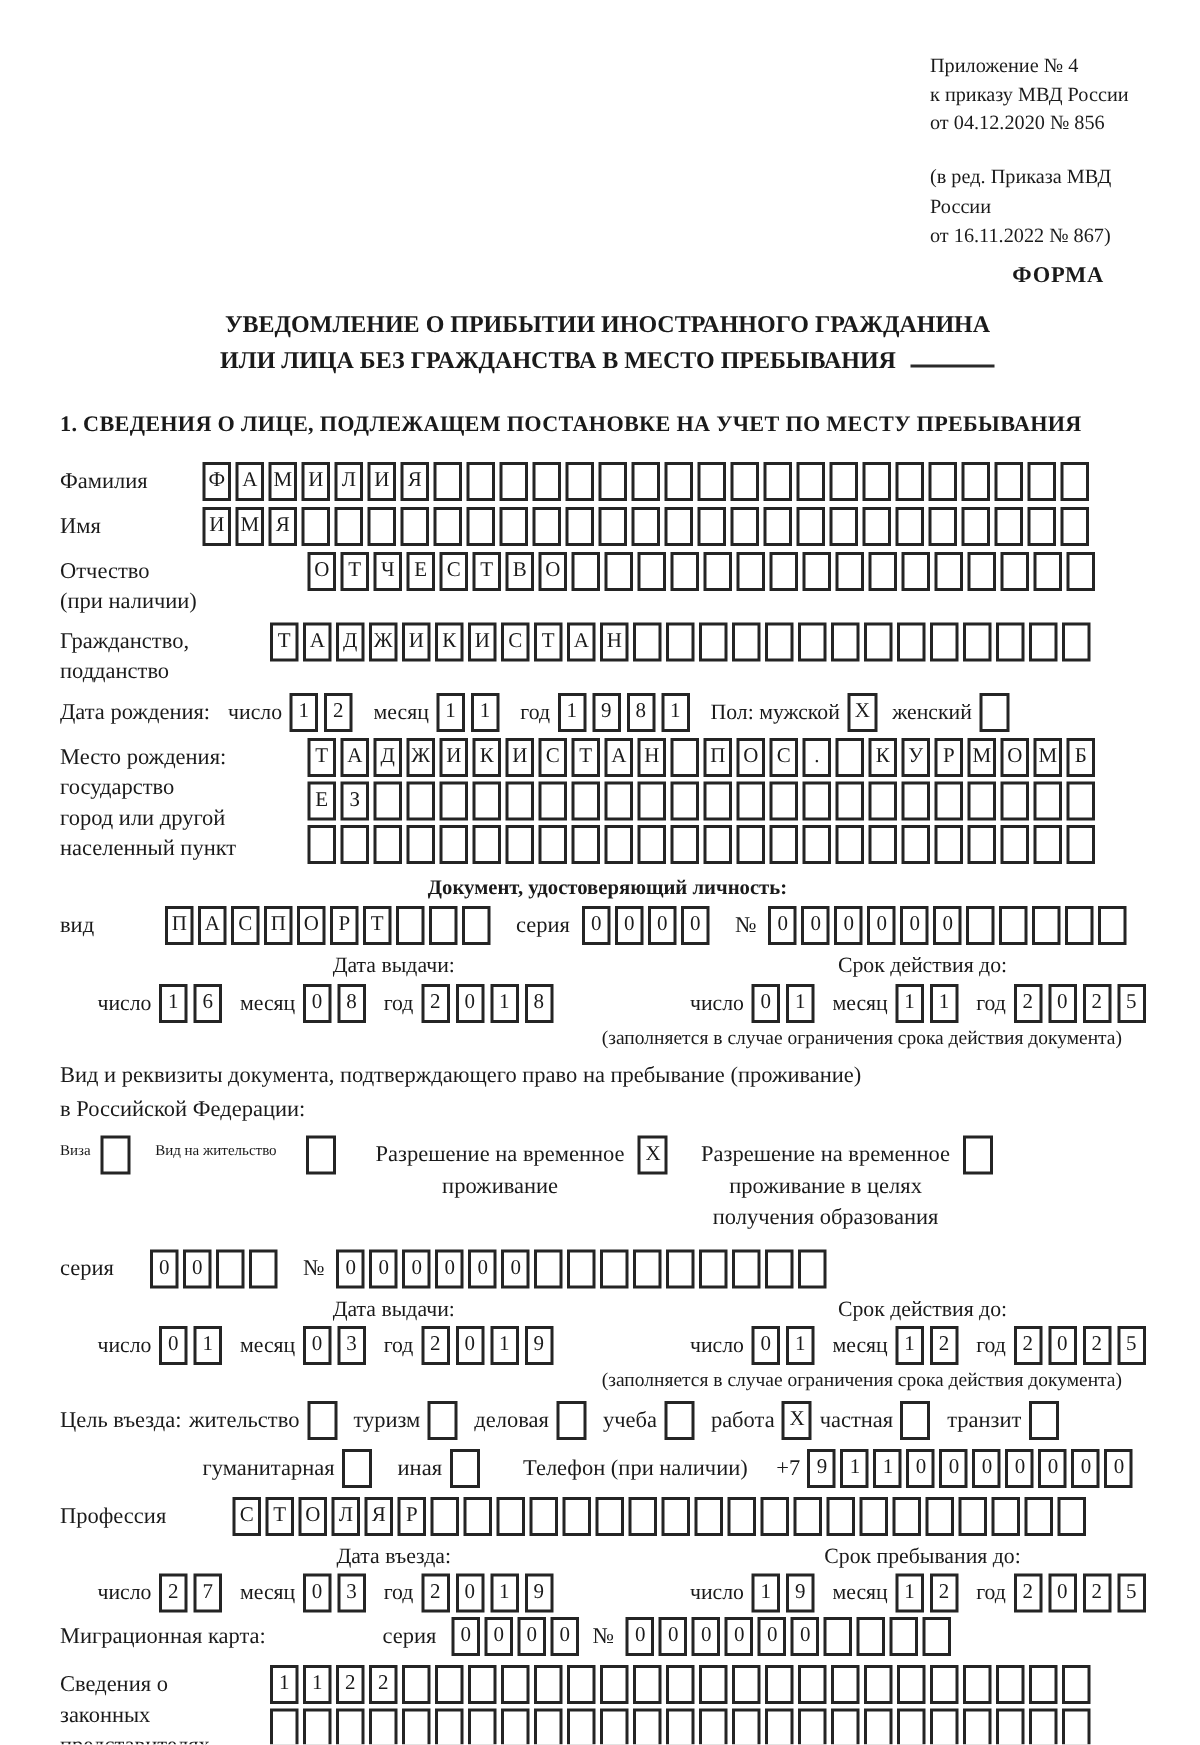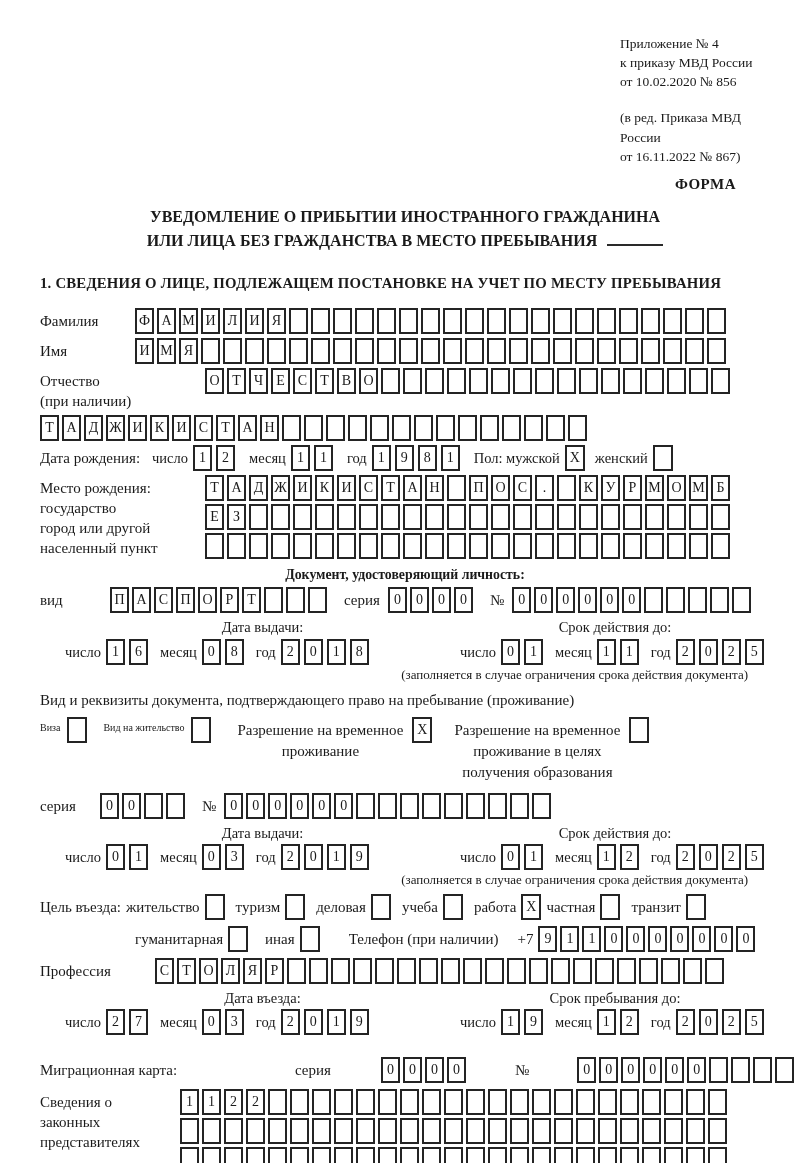--- a/index.html
+++ b/index.html
@@ -55,37 +55,37 @@
 
   .plain { font-size:15px; margin-top:9px; }
   .plain.tight { margin-top:6px; }
 
   
   .optrow { display:flex; align-items:flex-start; margin-top:8px; }
   .opt { display:flex; align-items:flex-start; }
   .olbl { font-size:10px; padding-top:5px; margin-right:7px; }
   .olbl2 { font-size:15px; line-height:1.4; text-align:center; margin-right:9px; padding-top:3px; }
   .olbl2 > span { display:block; }
-  .gap16 { margin-left:16px; } .gap26 { margin-left:26px; } .gap22 { margin-left:22px; }
+  .gap16 { margin-left:16px;gap:13px; } .gap26 { margin-left:26px; } .gap22 { margin-left:22px; }
 
   
   .prow { display:flex; align-items:flex-start; margin-top:6px; }
   .plab { font-size:15px; padding-top:5px; margin-right:5px; }
   .prow .cb { margin-right:11px; }
   .indent90 { padding-left:95px; }
 </style>
 </head>
 <body>
 
 <div class="page">
 
   <div class="hdr">
     <div>Приложение № 4</div>
     <div>к приказу МВД России</div>
-    <div>от 10.02.2020 № 856</div>
+    <div>от 04.12.2020 № 856</div>
     <div class="sub">(в ред. Приказа МВД России</div>
     <div>от 16.11.2022 № 867)</div>
   </div>
 
   <div class="forma">ФОРМА</div>
 
   <div class="title">
     <div>УВЕДОМЛЕНИЕ О ПРИБЫТИИ ИНОСТРАННОГО ГРАЖДАНИНА</div>
     <div><span>ИЛИ ЛИЦА БЕЗ ГРАЖДАНСТВА В МЕСТО ПРЕБЫВАНИЯ</span><span class="blank-line"></span></div>
   </div>
@@ -185,20 +185,24 @@
         <span class="cell"></span>
         <span class="cell"></span>
         <span class="cell"></span>
         <span class="cell"></span>
         <span class="cell"></span>
         <span class="cell"></span>
       </span>
   </div>
 
   <div class="frow">
+    <span class="lblcol w140">
+      <span>Гражданство,</span>
+      <span>подданство</span>
+    </span>
     <span class="cells">
         <span class="cell">Т</span>
         <span class="cell">А</span>
         <span class="cell">Д</span>
         <span class="cell">Ж</span>
         <span class="cell">И</span>
         <span class="cell">К</span>
         <span class="cell">И</span>
         <span class="cell">С</span>
         <span class="cell">Т</span>
@@ -416,20 +420,21 @@
             <span class="cell">0</span>
             <span class="cell">2</span>
             <span class="cell">5</span>
           </span>
       </div>
     </div>
   </div>
   <div class="note-right">(заполняется в случае ограничения срока действия документа)</div>
 
   <div class="plain">Вид и реквизиты документа, подтверждающего право на пребывание (проживание)</div>
+  <div class="plain tight">в Российской Федерации:</div>
 
   <div class="optrow">
     <span class="opt">
       <span class="olbl">Виза</span>
       <span class="cb"></span>
     </span>
     <span class="opt gap16">
       <span class="olbl">Вид на жительство</span>
       <span class="cb"></span>
     </span>
@@ -637,21 +642,21 @@
         <span class="cells dc">
             <span class="cell">2</span>
             <span class="cell">0</span>
             <span class="cell">2</span>
             <span class="cell">5</span>
           </span>
       </div>
     </div>
   </div>
 
-  <div class="frow" style="margin-top:22px;gap:40px;">
+  <div class="frow" style="margin-top:3px;">
     <span class="lbl w215">Миграционная карта:</span>
     <span class="lbl" style="margin-right:10px;">серия</span>
     <span class="cells">
         <span class="cell">0</span>
         <span class="cell">0</span>
         <span class="cell">0</span>
         <span class="cell">0</span>
       </span>
     <span class="slab" style="margin-left:6px;">№</span>
     <span class="cells">

